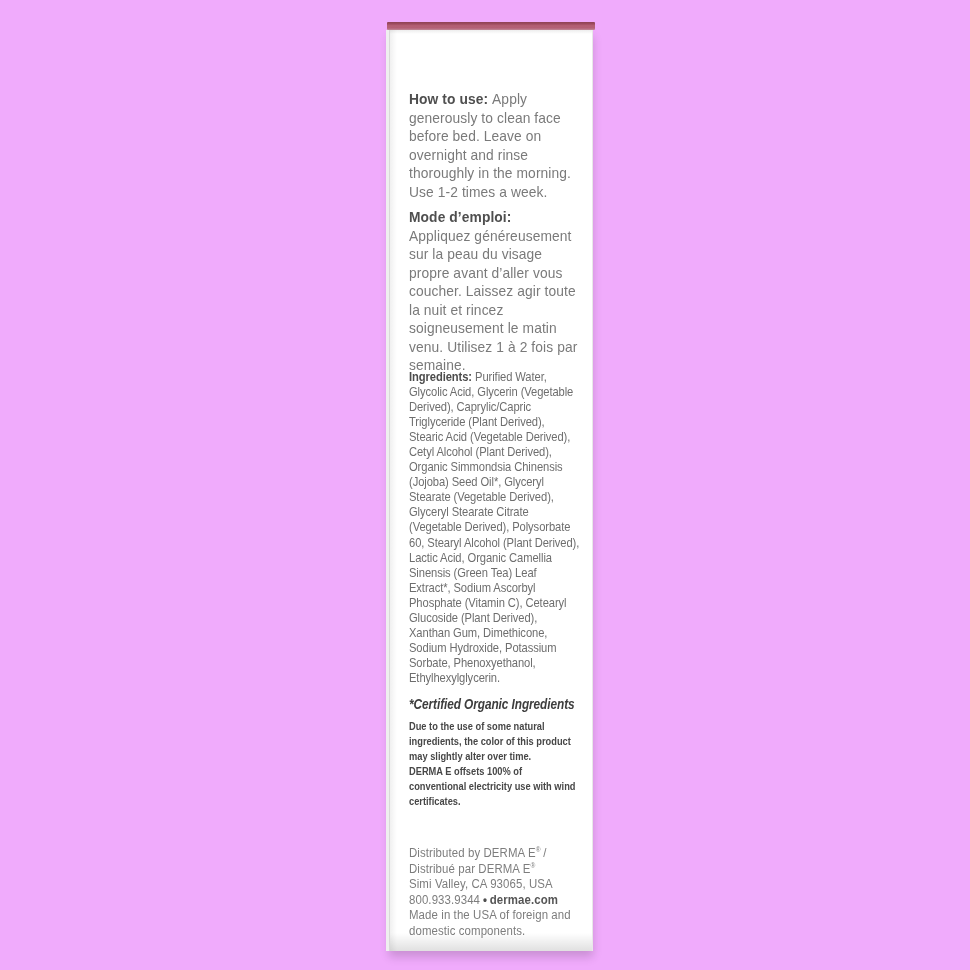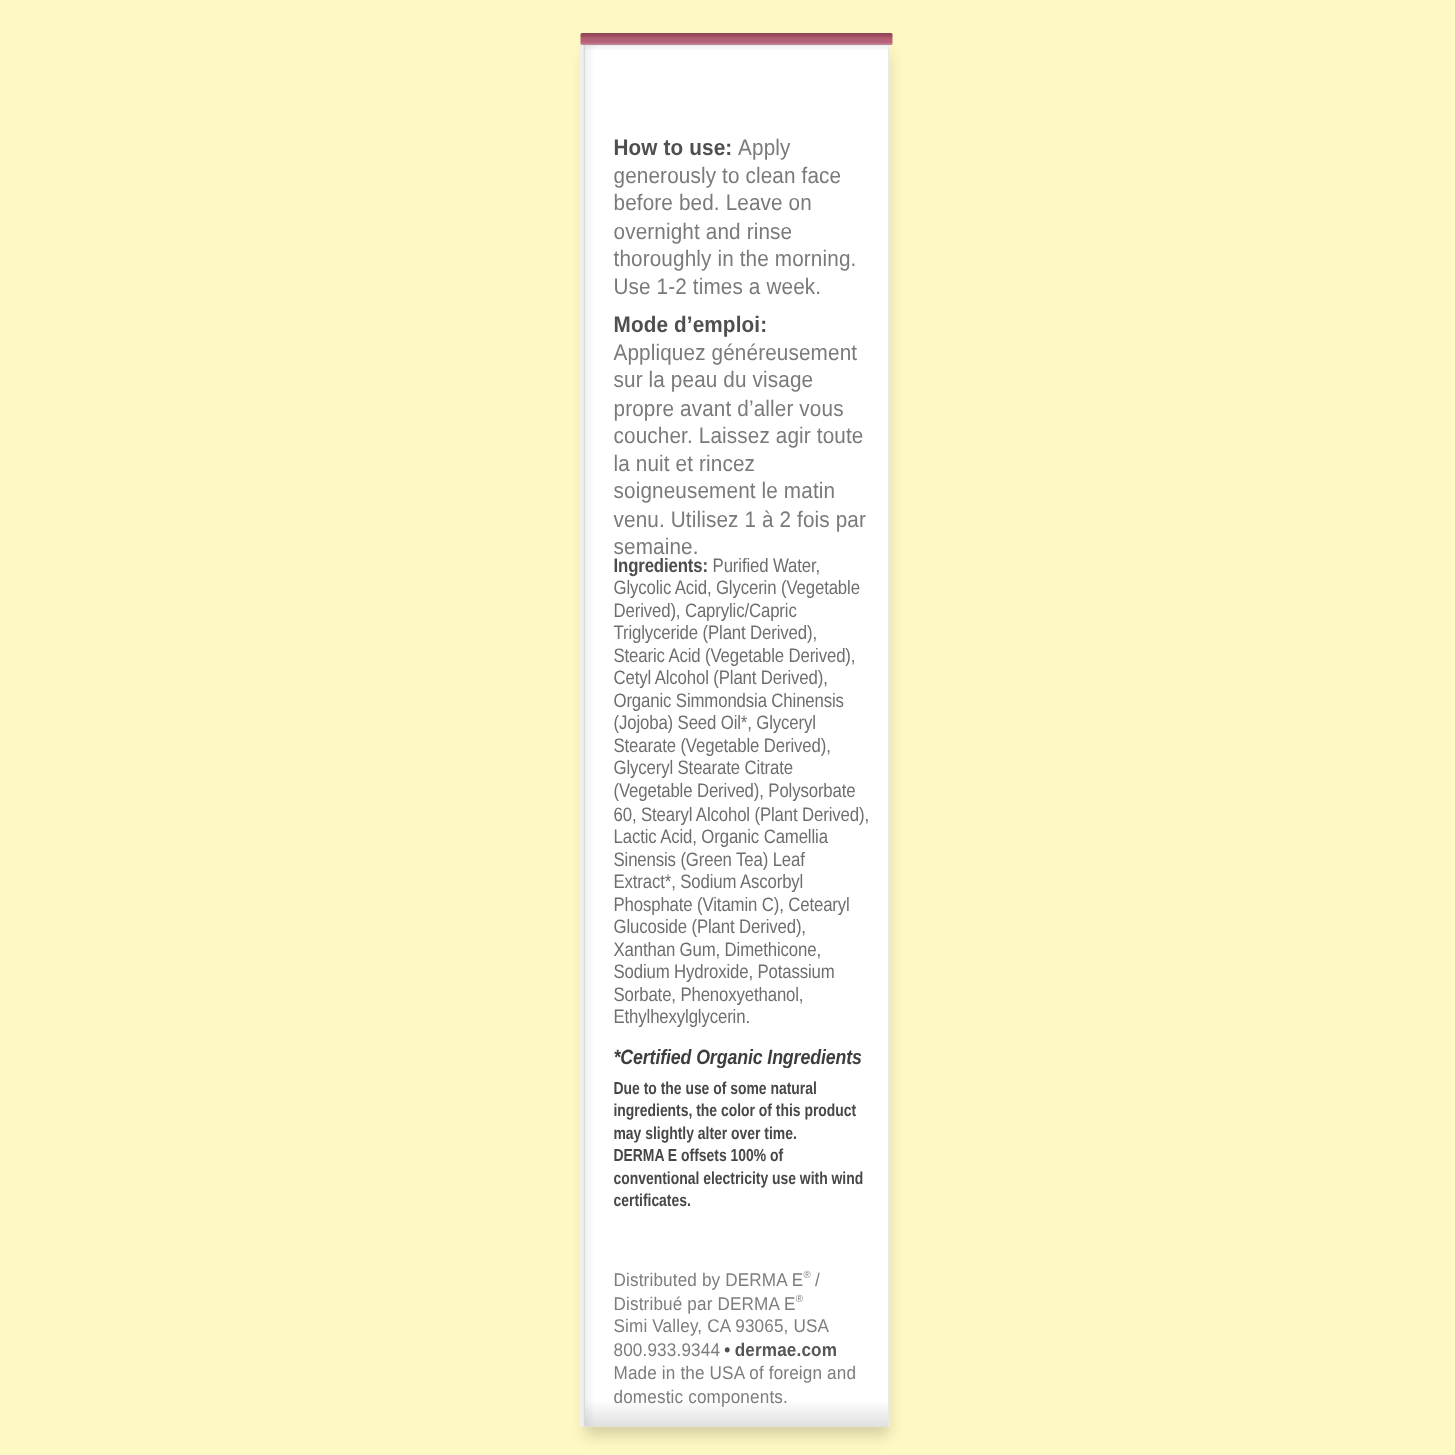--- a/index.html
+++ b/index.html
@@ -5,21 +5,21 @@
   html, body { margin: 0; padding: 0; }
   body {
     width: 970px; height: 970px;
     background: #ffffff;
     font-family: "Liberation Sans", sans-serif;
     overflow: hidden;
   }
   .canvas {
     position: relative;
     width: 970px; height: 970px;
-    background: #fef9c3;
+    background: #f0abfc;
   }
   .box {
     position: absolute;
     left: 389px; top: 22px;
     width: 204px; height: 929px;
   }
   .box-lid {
     position: absolute;
     left: -2px; right: -2px; top: 0;
     height: 8px;

